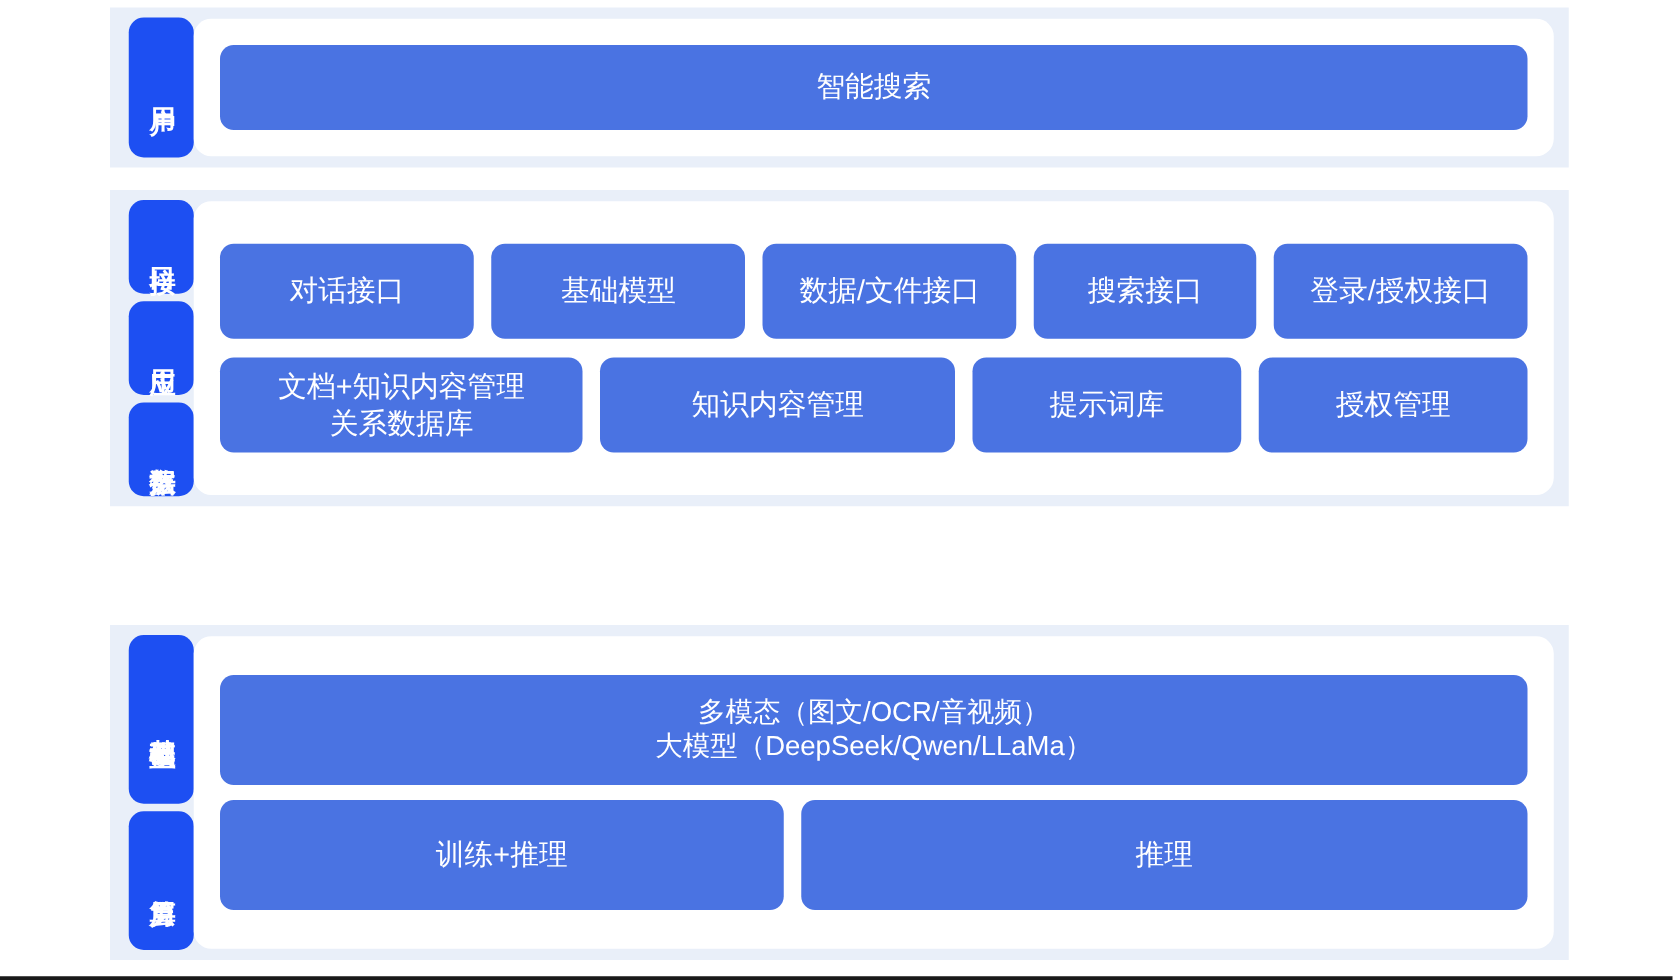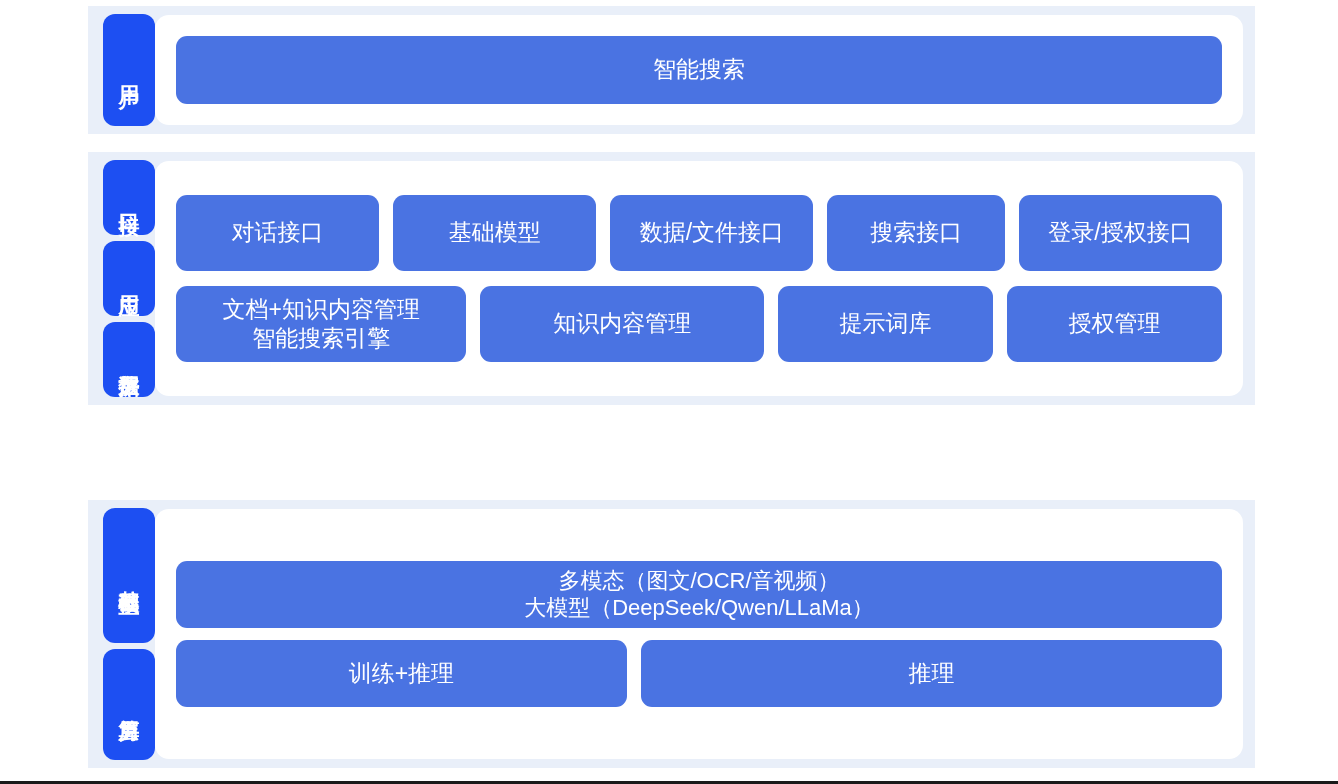--- a/index.html
+++ b/index.html
@@ -103,21 +103,21 @@
     box-sizing: border-box;
     white-space: pre-line;
   }
 
   .section-user .row { height: 68px; }
   .section-user .box { flex: 1 1 0; }
 
   .section-middle .row { height: 76px; }
   .section-middle .card { gap: 15px; justify-content: center; padding-top: 14px; padding-bottom: 14px; }
 
-  .section-infra .row { height: 67px; }
+  .section-infra .row { height: 88px; }
   .section-infra .card { gap: 12px; }
 
   .box-ml { font-size: 22px; line-height: 1.22; }
 
   
   .bottom-rule {
     position: absolute;
     left: 0;
     bottom: 0;
     width: 1338px;
@@ -152,21 +152,21 @@
       <div class="row">
         <div class="box" style="flex:1.02 1 0">对话接口</div>
         <div class="box" style="flex:1.02 1 0">基础模型</div>
         <div class="box" style="flex:1.02 1 0">数据/文件接口</div>
         <div class="box" style="flex:0.88 1 0">搜索接口</div>
         <div class="box" style="flex:1.02 1 0">登录/授权接口</div>
       </div>
 
       <div class="row">
         <div class="box" style="flex:1.2 1 0">文档+知识内容管理
-智能搜索引擎</div>
+关系数据库</div>
         <div class="box" style="flex:1.17 1 0">知识内容管理</div>
         <div class="box" style="flex:0.87 1 0">提示词库</div>
         <div class="box" style="flex:0.87 1 0">授权管理</div>
       </div>
 
 
     </div>
   </div>
 
   <div class="section section-infra">

